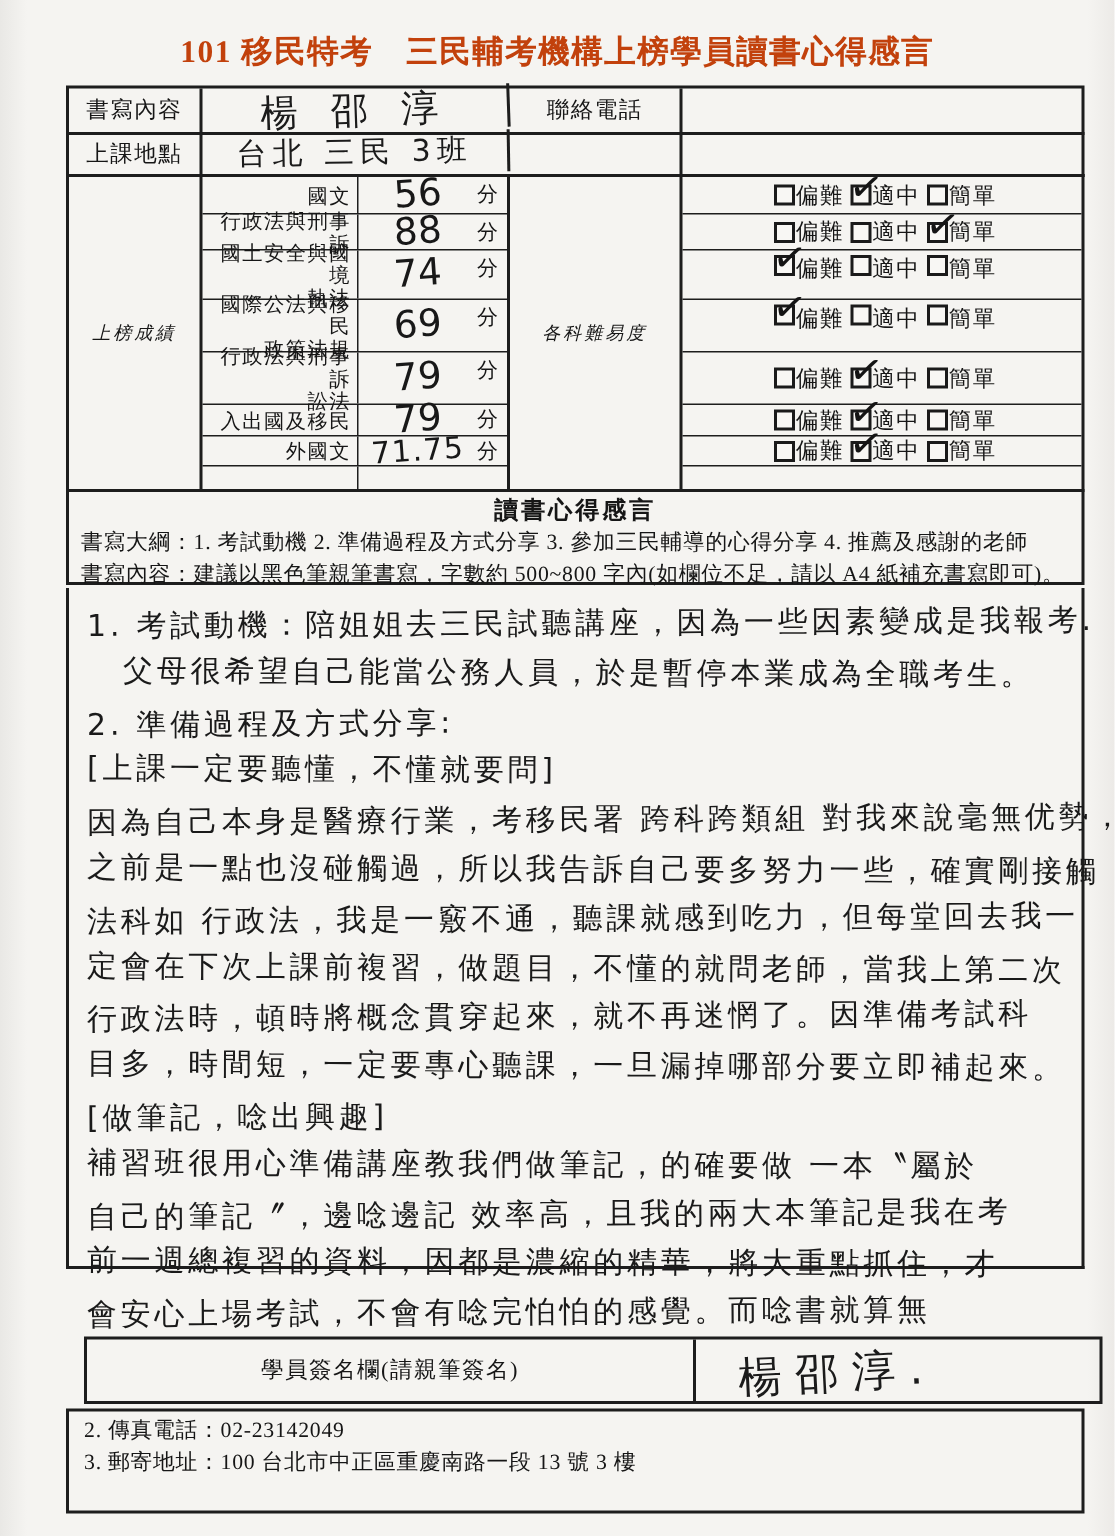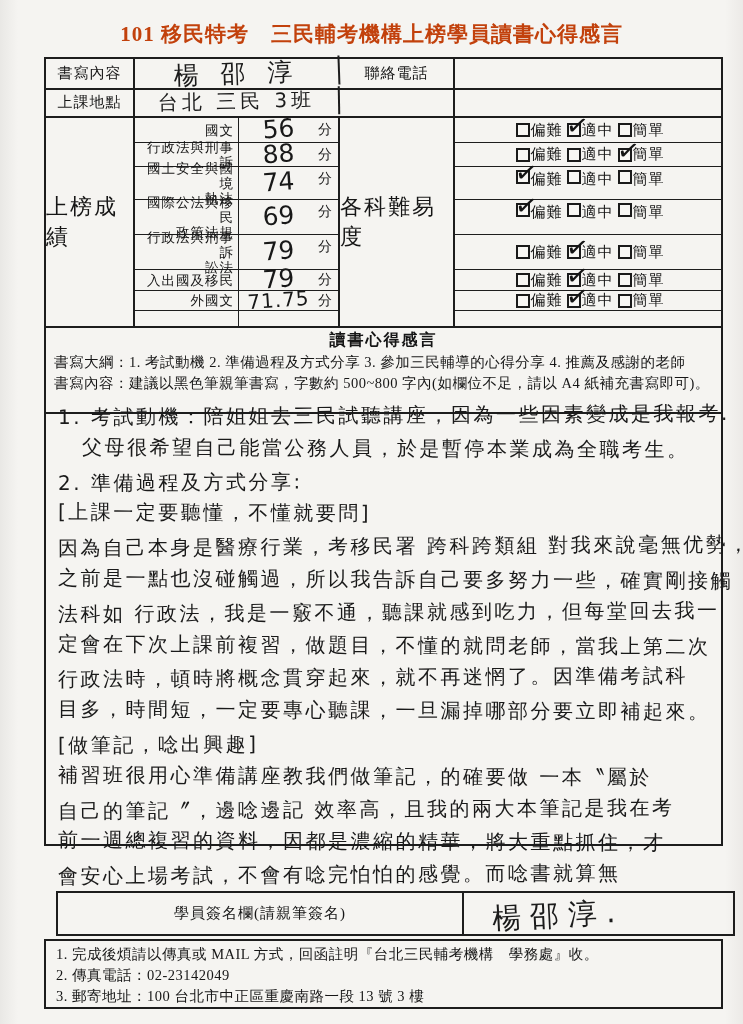--- a/index.html
+++ b/index.html
@@ -21,21 +21,21 @@
   .cell { display:flex; align-items:center; justify-content:center; font-size:15px; letter-spacing:1px; }
   .br { border-right:2px solid #1d1d1d; }
   .c1 { width:89px; } .c2 { width:205px; } .c3 { width:115px; } .c4 { flex:1; }
   .row-a { left:44px; top:57px; width:679px; height:33px; }
   .row-b { left:44px; top:88px; width:679px; height:30px; border-top:none; }
   .hand { font-family:"DejaVu Sans","Liberation Sans",sans-serif; color:#1b1b1b; }
   .name-hand { font-size:25px; letter-spacing:7px; transform:rotate(-2deg); }
   .loc-hand  { font-size:20px; letter-spacing:4px; transform:rotate(-1deg); padding-bottom:2px; }
   
   .scores { left:44px; top:116px; width:679px; height:212px; display:flex; }
-  .side-label { display:flex; align-items:center; justify-content:center; font-size:22px; letter-spacing:2px; }
+  .side-label { display:flex; align-items:center; justify-content:center; font-size:12px; letter-spacing:2px;font-style:italic; }
   .mid { width:205px; border-right:2px solid #1d1d1d; display:flex; flex-direction:column; }
   .srow { display:flex; border-bottom:1px solid #1d1d1d; }
   .srow:last-child { border-bottom:none; }
   .subj {
     width:104px; border-right:1px solid #1d1d1d; font-size:13.5px; letter-spacing:1px;
     display:flex; align-items:center; justify-content:flex-end; text-align:right;
     padding-right:4px; white-space:pre-line; line-height:15px;padding-left:12px;
   }
   .scorecell { flex:1; position:relative; }
   .num { position:absolute; left:0; right:20px; top:50%; transform:translateY(-54%) rotate(-4deg);
@@ -48,21 +48,21 @@
   .drow:last-child { border-bottom:none; }
   .drow.toppad { align-items:flex-start; padding-top:3px; }
   .box { width:14px; height:14px; border:2px solid #1a1a1a; display:inline-block;
          position:relative; margin:0 1px 0 4px; vertical-align:-2px; background:#f8f7f4; }
   .box.checked::after {
     content:"\2713"; position:absolute; left:-3px; top:-15px; font-size:27px; font-weight:700;
     color:#141414; font-family:"DejaVu Sans",sans-serif; transform:rotate(9deg);
   }
   .cblabel { letter-spacing:1px; }
   
-  .essay-head { left:44px; top:326px; width:679px; height:88px; padding:2px 8px; }
+  .essay-head { left:44px; top:326px; width:679px; height:64px; padding:2px 8px; }
   .eh-title { text-align:center; font-size:16px; font-weight:700; letter-spacing:2px; height:22px; }
   .eh-line { font-size:14.5px; letter-spacing:.5px; line-height:21px; white-space:nowrap; }
   .essay-body { left:44px; top:392px; width:679px; height:454px; border-top:none; padding:7px 10px 0 12px; }
   .essay-line { font-size:20px; line-height:32.8px; letter-spacing:2.5px; white-space:nowrap;
                 font-family:"DejaVu Sans",sans-serif; color:#1a1a1a; }
   .essay-line:nth-child(odd)  { transform:rotate(-.35deg); }
   .essay-line:nth-child(even) { transform:rotate(.25deg); }
   .essay-line:nth-child(2) { padding-left:24px; }
   
   .sig-row { left:56px; top:891px; width:679px; height:45px; display:flex; }
@@ -241,16 +241,15 @@
   <div class="essay-line">前一週總複習的資料，因都是濃縮的精華，將大重點抓住，才</div>
   <div class="essay-line">會安心上場考試，不會有唸完怕怕的感覺。而唸書就算無</div>
 </div>
 
 <div class="abs bordered sig-row">
   <div class="sig-label">學員簽名欄(請親筆簽名)</div>
   <div class="sig-value hand">楊邵淳.</div>
 </div>
 
 <div class="abs bordered footer">
-  <div class="fline">1.  完成後煩請以傳真或 MAIL 方式，回函註明『台北三民輔考機構　學務處』收。</div>
   <div class="fline">2.  傳真電話：02-23142049</div>
   <div class="fline">3.  郵寄地址：100 台北市中正區重慶南路一段 13 號 3 樓</div>
 </div>
 
 </body></html>

